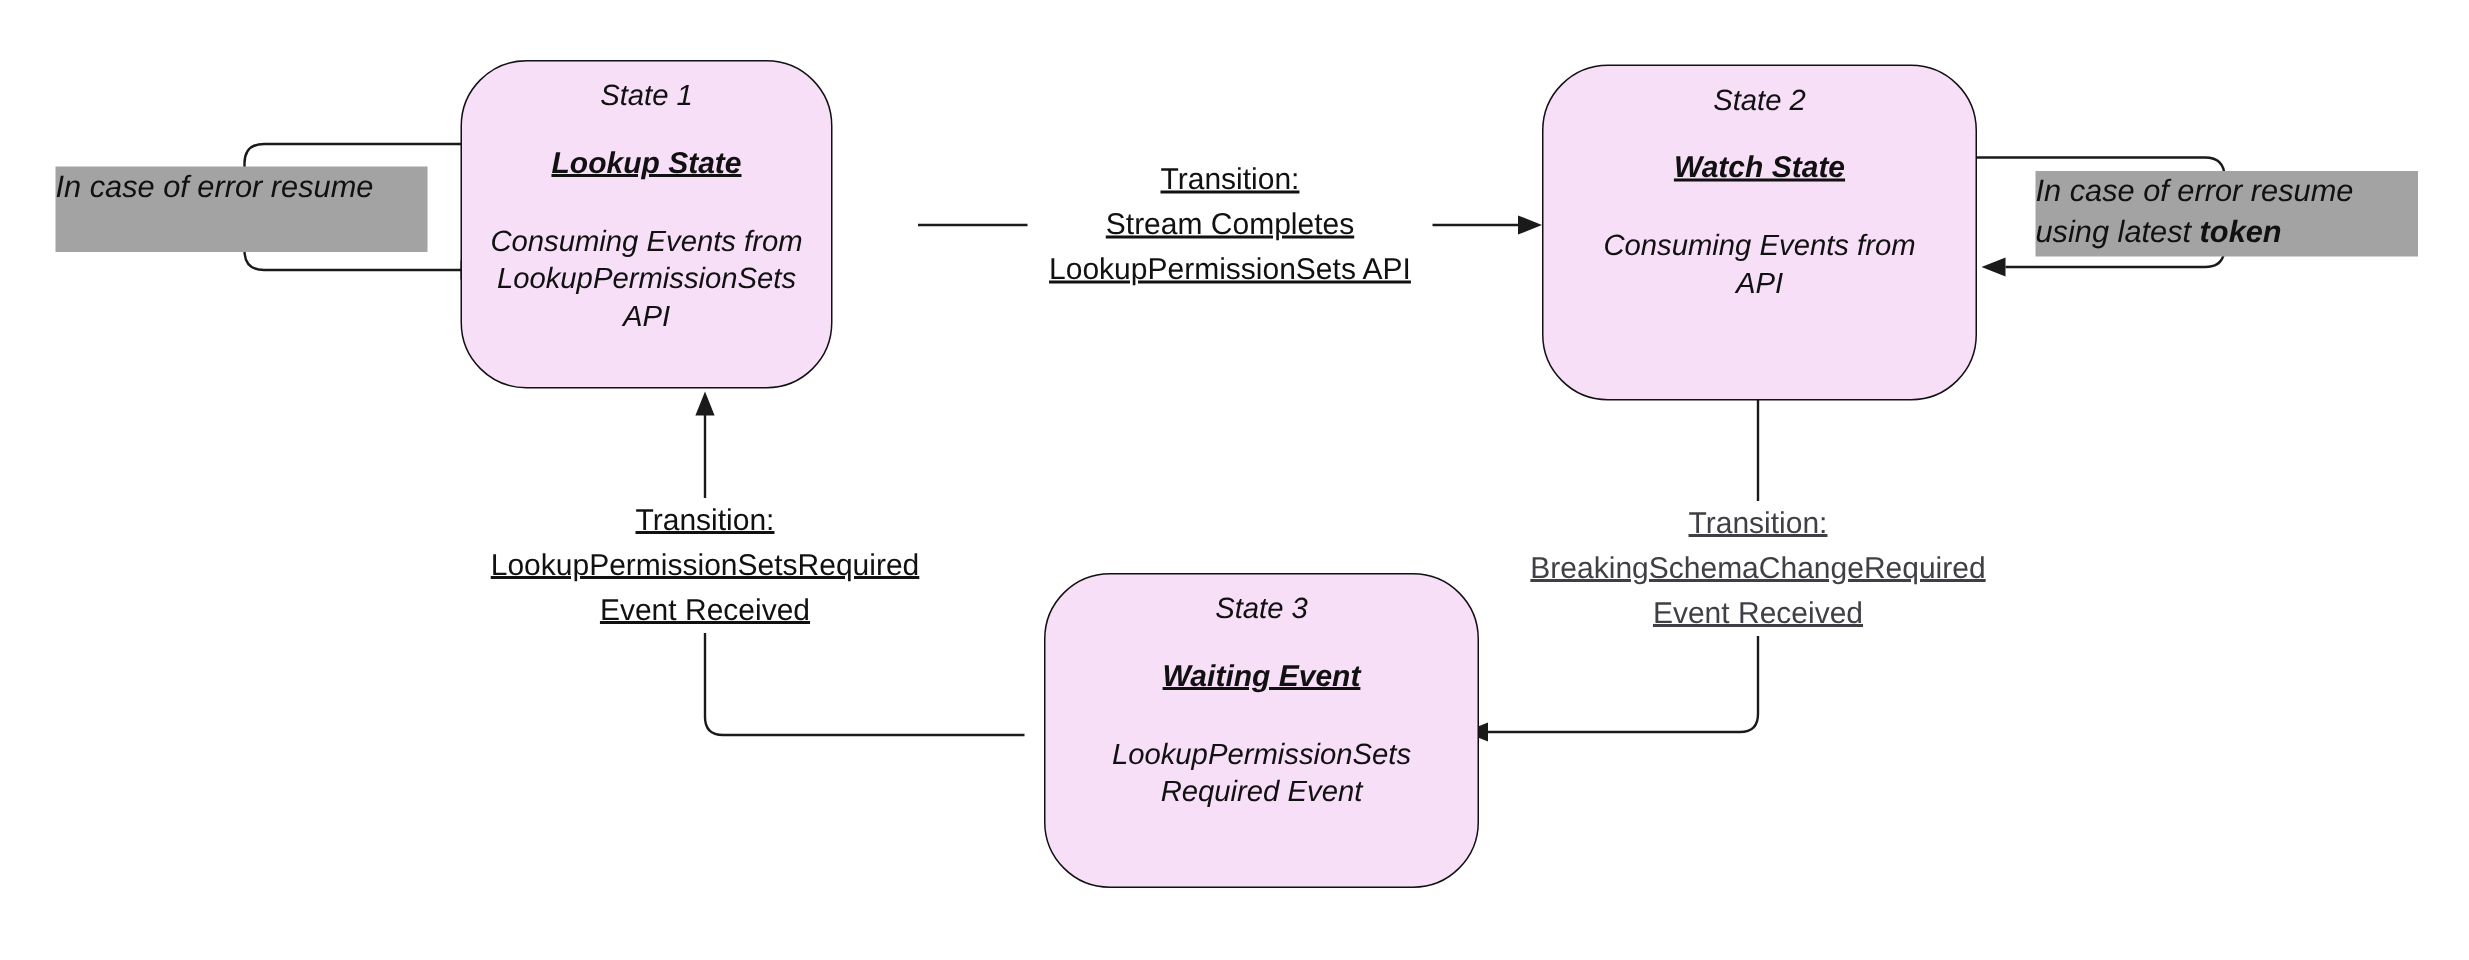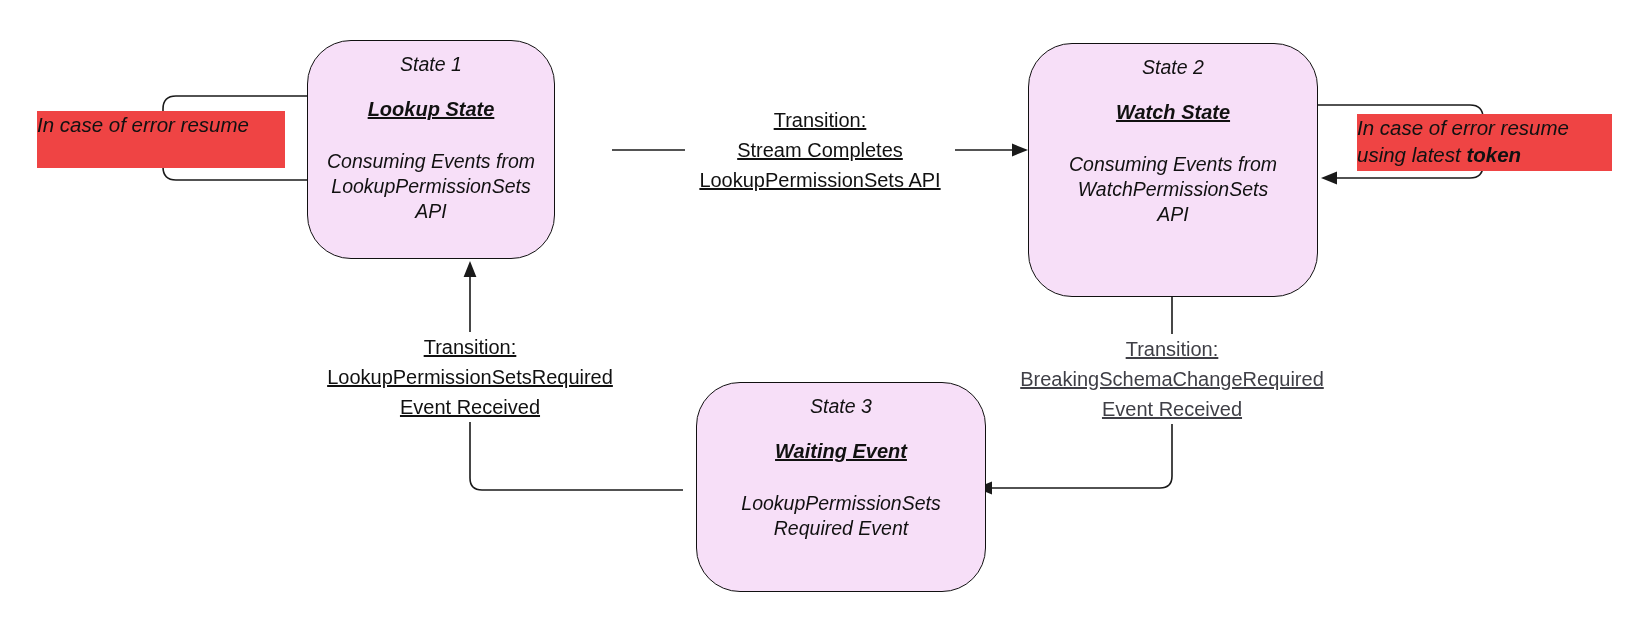--- a/index.html
+++ b/index.html
@@ -46,42 +46,42 @@
     font-size: 20px;
     margin-top: 20px;
     text-decoration: underline;
   }
   .state-box .desc {
     margin-top: 27px;
   }
   .state-box .desc span { display: block; white-space: nowrap; }
 
   #state1 { left: 307px; top: 40px;  width: 248px; height: 219px; }
-  #state2 { left: 1028px; top: 43px; width: 290px; height: 254px; }
+  #state2 { left: 1028px; top: 43px; width: 290px; height: 224px; }
   #state3 { left: 696px; top: 382px; width: 290px; height: 210px; }
 
   .trans-label {
     position: absolute;
     text-align: center;
     font-size: 20px;
     line-height: 30px;
     background: #ffffff;
   }
   .trans-label span { display: block; white-space: nowrap; text-decoration: underline; }
 
   #trans-mid       { left: 685px;  top: 105px; width: 270px; }
   #trans-left-vert { left: 320px;  top: 332px; width: 300px; }
   #trans-right-vert{ left: 1017px; top: 334px; width: 310px; color: #3f3f46; }
 
   .annotation {
     position: absolute;
     font-style: italic;
     font-size: 20.5px;
     line-height: 27px;
-    background: #ef4444;
+    background: #a3a3a3;
     white-space: nowrap;
   }
   .annotation .l { display: block; }
   .annotation b { font-weight: bold; }
   #ann-cursor { left: 37px;   top: 111px; width: 248px; height: 57px; }
   #ann-token  { left: 1357px; top: 114px; width: 255px; height: 57px; }
 </style>
 </head>
 <body>
 
@@ -123,21 +123,20 @@
       <span>LookupPermissionSets</span>
       <span>API</span>
     </div>
   </div>
 
   <div class="state-box" id="state2">
     <span class="step">State 2</span>
     <span class="name">Watch State</span>
     <div class="desc">
       <span>Consuming Events from</span>
-      <span>WatchPermissionSets</span>
       <span>API</span>
     </div>
   </div>
 
   <div class="state-box" id="state3">
     <span class="step">State 3</span>
     <span class="name">Waiting Event</span>
     <div class="desc">
       <span>LookupPermissionSets</span>
       <span>Required Event</span>

